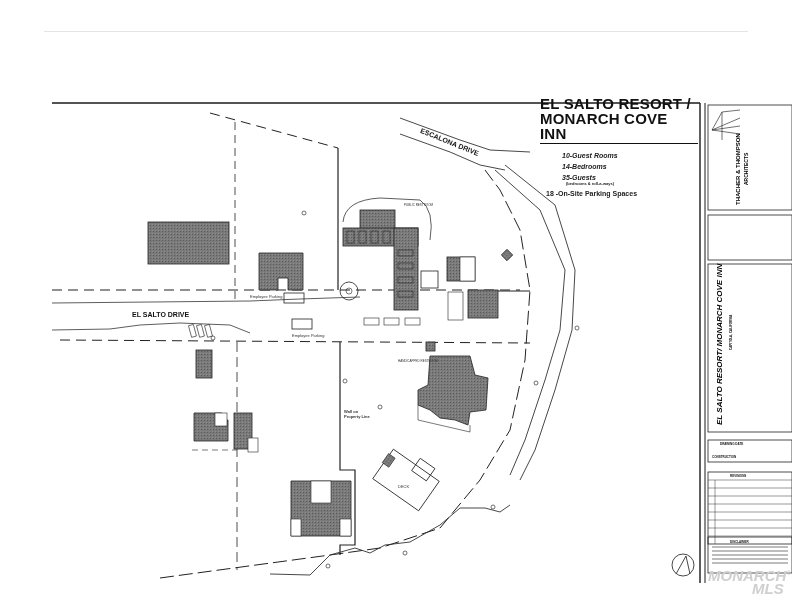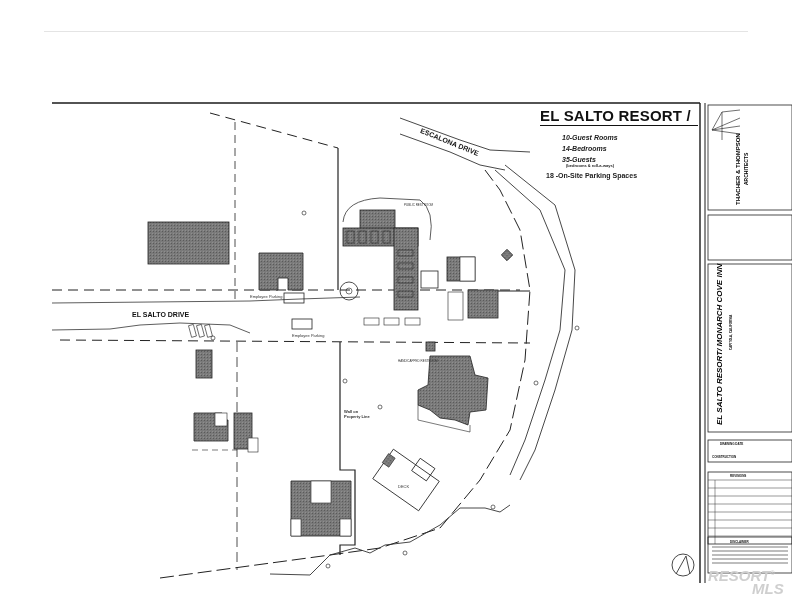--- a/index.html
+++ b/index.html
@@ -1,20 +1,20 @@
 <!DOCTYPE html>
 <html><head>
   <meta charset="utf-8">
   <style>
     html, body { margin:0; padding:0; background:#ffffff; }
     body { width:792px; height:612px; position:relative; overflow:hidden; font-family:"Liberation Sans", sans-serif; }
     .page-rule { position:absolute; left:44px; top:31px; width:704px; height:1px; background:#e4e4e4; }
     svg.plan { position:absolute; left:0; top:0; }
     .lbl { position:absolute; font-family:"Liberation Sans", sans-serif; color:#111; white-space:nowrap; }
-    .title-box { position:absolute; left:540px; top:108px; width:158px; }
+    .title-box { position:absolute; left:540px; top:96px; width:158px; }
     .title-main { font-weight:bold; font-size:15px; line-height:15px; letter-spacing:0.2px; color:#111; border-bottom:1.5px solid #111; padding-bottom:2px; }
     .stat { font-weight:bold; font-style:italic; font-size:7px; color:#222; margin-left:22px; }
     .stat-sub { font-size:4px; margin-left:26px; color:#222; font-weight:bold; }
     .vtext { position:absolute; transform-origin:left top; transform:rotate(-90deg); white-space:nowrap; }
     .tiny { font-size:4px; color:#333; }
     .wm { position:absolute; left:708px; top:567px; color:#cfcfcf; font-weight:bold; font-style:italic; font-size:15px; line-height:13px; }
   </style>
 </head>
 <body>
 
@@ -152,20 +152,21 @@
       <line x1="712" y1="551" x2="788" y2="551"></line>
       <line x1="712" y1="555" x2="788" y2="555"></line>
     <line x1="712" y1="559" x2="788" y2="559"></line>
       <line x1="712" y1="563" x2="788" y2="563"></line>
   </g>
 </svg>
 
 <div class="title-box">
   <div class="title-main">
     <div>EL SALTO RESORT /</div>
+    <div>MONARCH COVE INN</div>
   </div>
   <div style="height:8px"></div>
   <div class="stat">10-Guest Rooms</div>
   <div style="height:4px"></div>
   <div class="stat">14-Bedrooms</div>
   <div style="height:4px"></div>
   <div class="stat">35-Guests</div>
   <div class="stat-sub">(bedrooms &amp; roll-a-ways)</div>
   <div style="height:4px"></div>
   <div class="stat" style="font-style:normal;margin-left:6px">18 -On-Site Parking Spaces</div>
@@ -184,15 +185,15 @@
 <div class="vtext" style="left:735px;top:205px;font-size:6px;font-weight:bold;">THACHER &amp; THOMPSON</div>
 <div class="vtext" style="left:743px;top:185px;font-size:5px;font-weight:bold;">ARCHITECTS</div>
 <div class="vtext" style="left:715px;top:425px;font-size:8px;font-weight:bold;font-style:italic;">EL SALTO RESORT/ MONARCH COVE INN</div>
 <div class="vtext" style="left:729px;top:350px;font-size:3px;font-weight:bold;">CAPITOLA, CALIFORNIA</div>
 <div class="lbl" style="left:720px;top:442px;font-size:3px;font-weight:bold;">DRAWING DATE</div>
 <div class="lbl" style="left:712px;top:455px;font-size:3px;font-weight:bold;">CONSTRUCTION</div>
 <div class="lbl" style="left:730px;top:474px;font-size:3px;font-weight:bold;">REVISIONS</div>
 <div class="lbl" style="left:730px;top:540px;font-size:3px;font-weight:bold;">DISCLAIMER</div>
 
 <div class="wm">
-  <div><span>RESORT</span><sup style="font-size:6px">®</sup></div>
+  <div><span>MONARCH</span><sup style="font-size:6px">®</sup></div>
   <div style="margin-left:44px">MLS</div>
 </div>
 
 </body></html>

